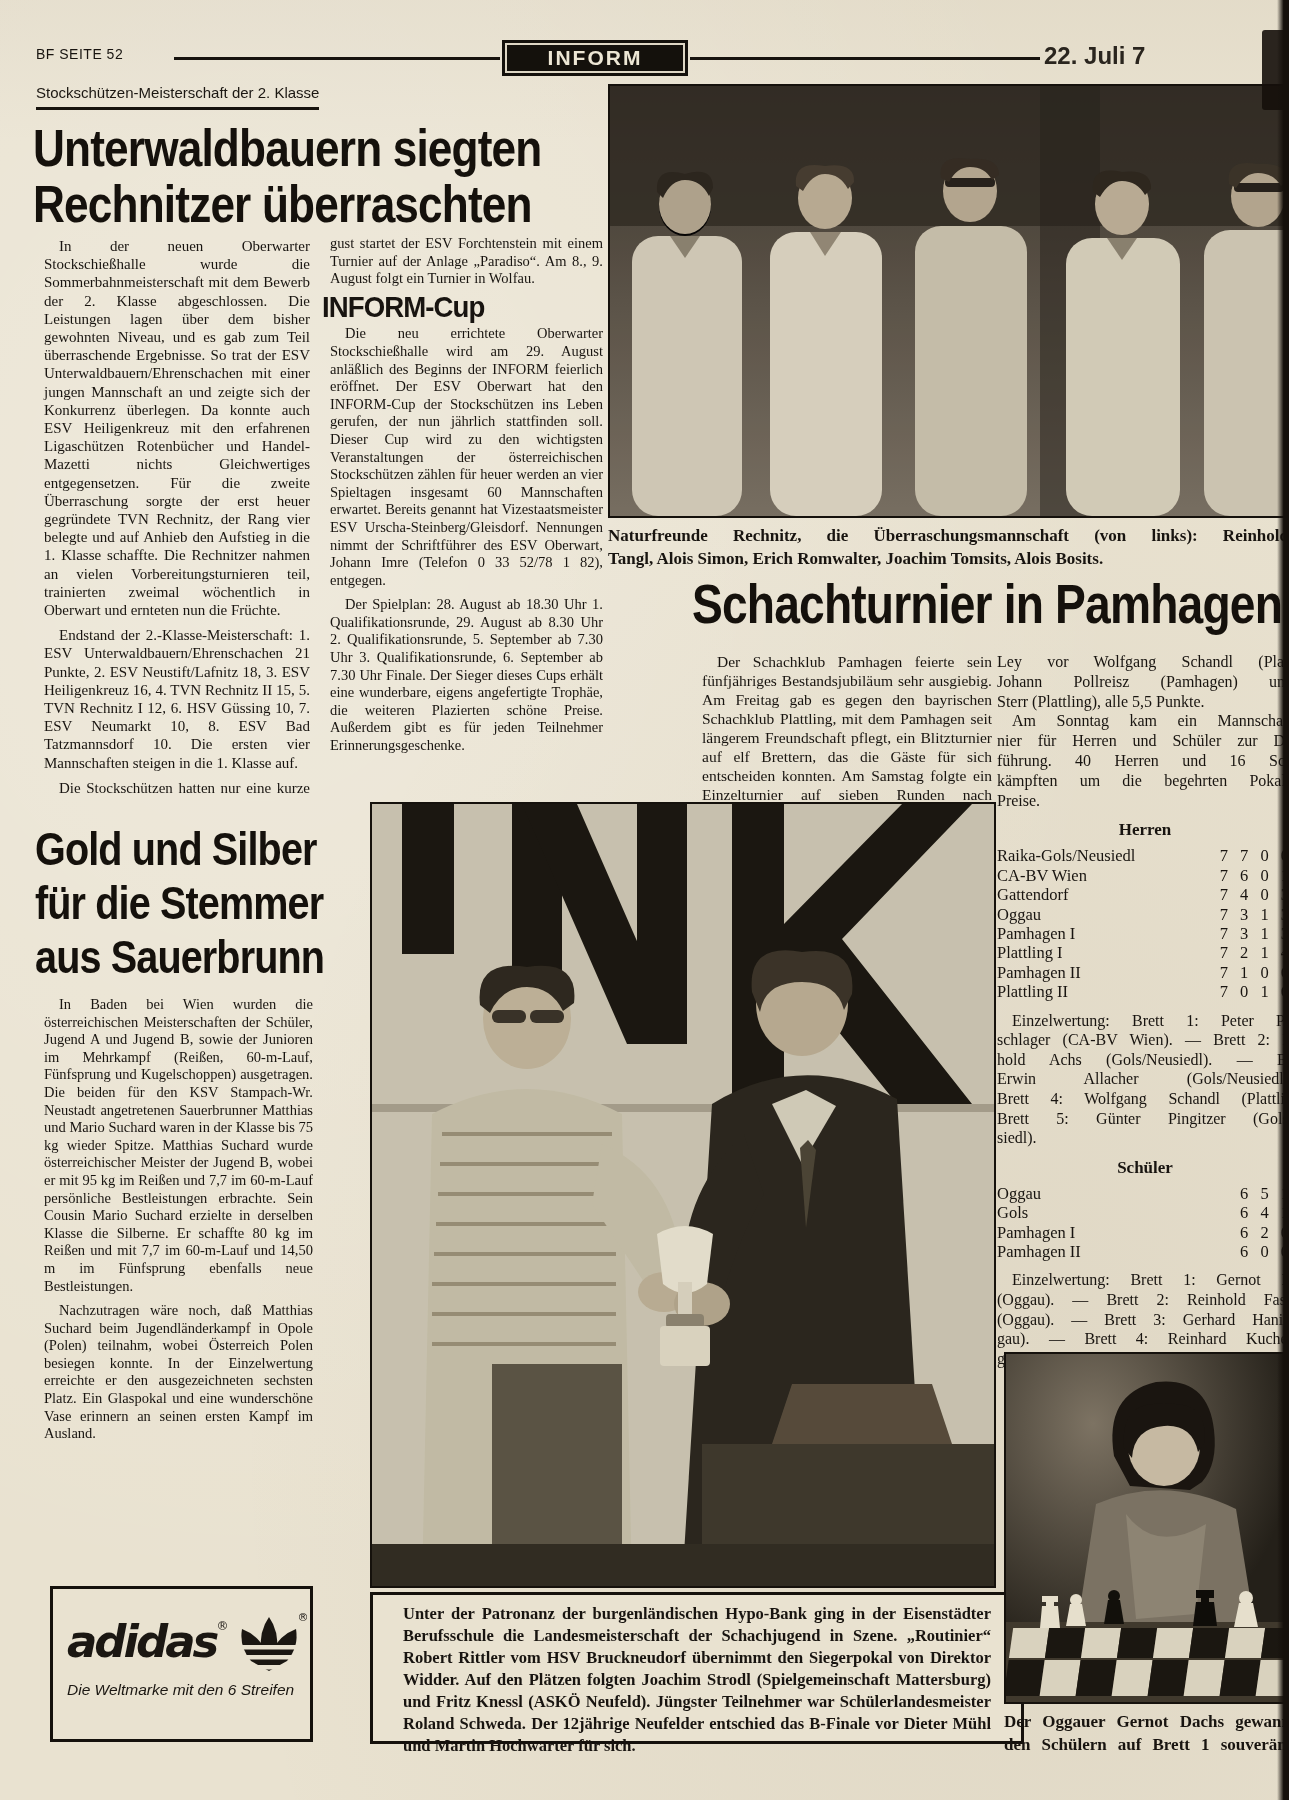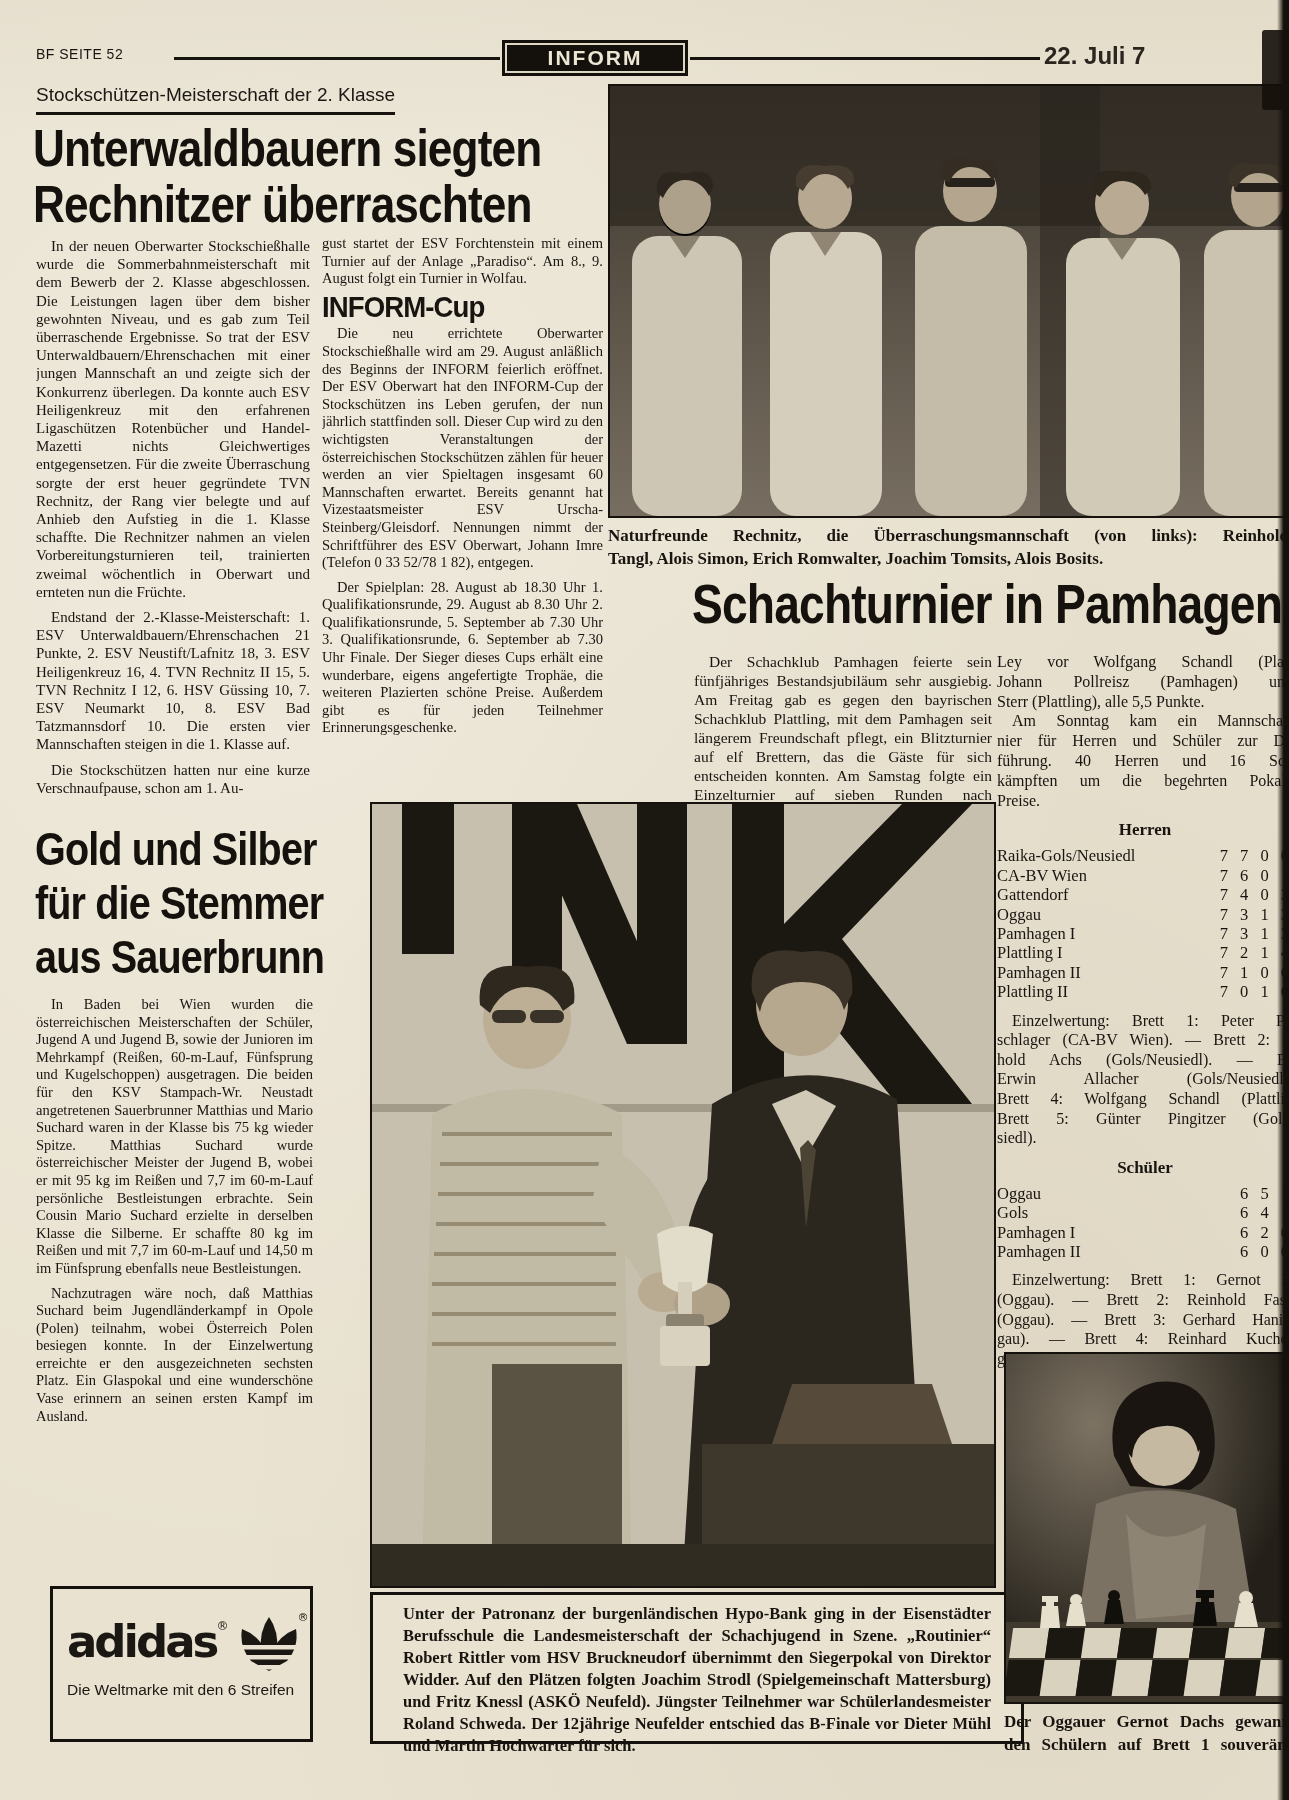--- a/index.html
+++ b/index.html
@@ -19,25 +19,25 @@
   .rule{height:3px;background:#17130e;}
   .rule1{left:174px;top:57px;width:326px;}
   .rule2{left:690px;top:57px;width:350px;}
   .sport-badge{left:502px;top:40px;width:186px;height:36px;background:#14110c;
                box-shadow:inset 0 0 0 3px #14110c, inset 0 0 0 5px #ddd6c4;
                display:flex;align-items:center;justify-content:center;}
   .sport-badge span{color:#ece6d4;font-weight:bold;font-size:21px;letter-spacing:2px;}
   .mast-right{left:1044px;top:42px;font-size:24px;font-weight:bold;color:#2a251e;white-space:nowrap;}
 
   
-  .kicker{left:36px;top:84px;font-size:19px;color:#1b1712;
+  .kicker{left:36px;top:84px;font-size:15px;color:#1b1712;
           border-bottom:3px solid #17130e;padding-bottom:6px;white-space:nowrap;}
   .headline1{left:33px;top:120px;font-size:52px;line-height:56px;transform:scaleX(.85);}
   .bodycol{font-size:15px;line-height:18.2px;text-align:justify;overflow:hidden;}
-  .bodycol p{margin:0 0 7px 0;text-indent:15px;}
+  .bodycol p{margin:0 0 7px 8px;text-indent:15px;}
   .bodycol p.noind{text-indent:0;}
   .col1{left:36px;top:237px;width:274px;height:560px;}
   .col2{left:322px;top:235px;width:281px;height:575px;font-size:14.5px;line-height:17.6px;}
   .inform{font-family:"Liberation Sans", sans-serif;font-weight:bold;font-size:30px;
           letter-spacing:-1px;margin:10px 0 10px 0;transform:scaleX(.92);transform-origin:0 0;white-space:nowrap;}
 
   
   .photo{border:2px solid #15110c;overflow:hidden;background:#6b6354;}
   .team-photo{left:608px;top:84px;width:681px;height:430px;}
   .big-photo{left:370px;top:802px;width:622px;height:782px;}
@@ -67,21 +67,21 @@
   .headline3{left:35px;top:822px;font-size:46px;line-height:54px;transform:scaleX(.86);}
   .stemmer-col{left:36px;top:996px;width:277px;height:556px;font-size:14.5px;line-height:17.6px;}
 
   
   .big-caption-box{left:370px;top:1592px;width:654px;height:152px;border:3px solid #15110c;
                    box-sizing:border-box;padding:8px 30px;background:#e9e2d0;}
   .big-caption-box p{margin:0;font-weight:bold;font-size:16.5px;line-height:22px;text-align:justify;}
 
   
   .ad-box{left:50px;top:1586px;width:263px;height:156px;border:3px solid #15110c;
-          box-sizing:border-box;background:#e9e2d0;}
+          box-sizing:border-box;background:#e9e2d0;font-style:italic;}
   .ad-inner{position:absolute;left:14px;top:32px;width:232px;}
   .brand-row{display:flex;align-items:flex-start;}
   .brand{font-family:"DejaVu Sans", sans-serif;font-weight:bold;font-size:45px;line-height:42px;
          letter-spacing:-3px;color:#1b1712;}
   .reg{font-size:12px;font-family:"DejaVu Sans", sans-serif;margin-top:-2px;}
   .trefoil-wrap{margin-left:8px;margin-top:-6px;position:relative;}
   .reg2{position:absolute;right:-6px;top:-4px;font-size:11px;font-family:"DejaVu Sans", sans-serif;}
   .tagline{font-family:"Liberation Sans", sans-serif;font-size:15.5px;margin-top:4px;
            color:#1b1712;white-space:nowrap;}
 

